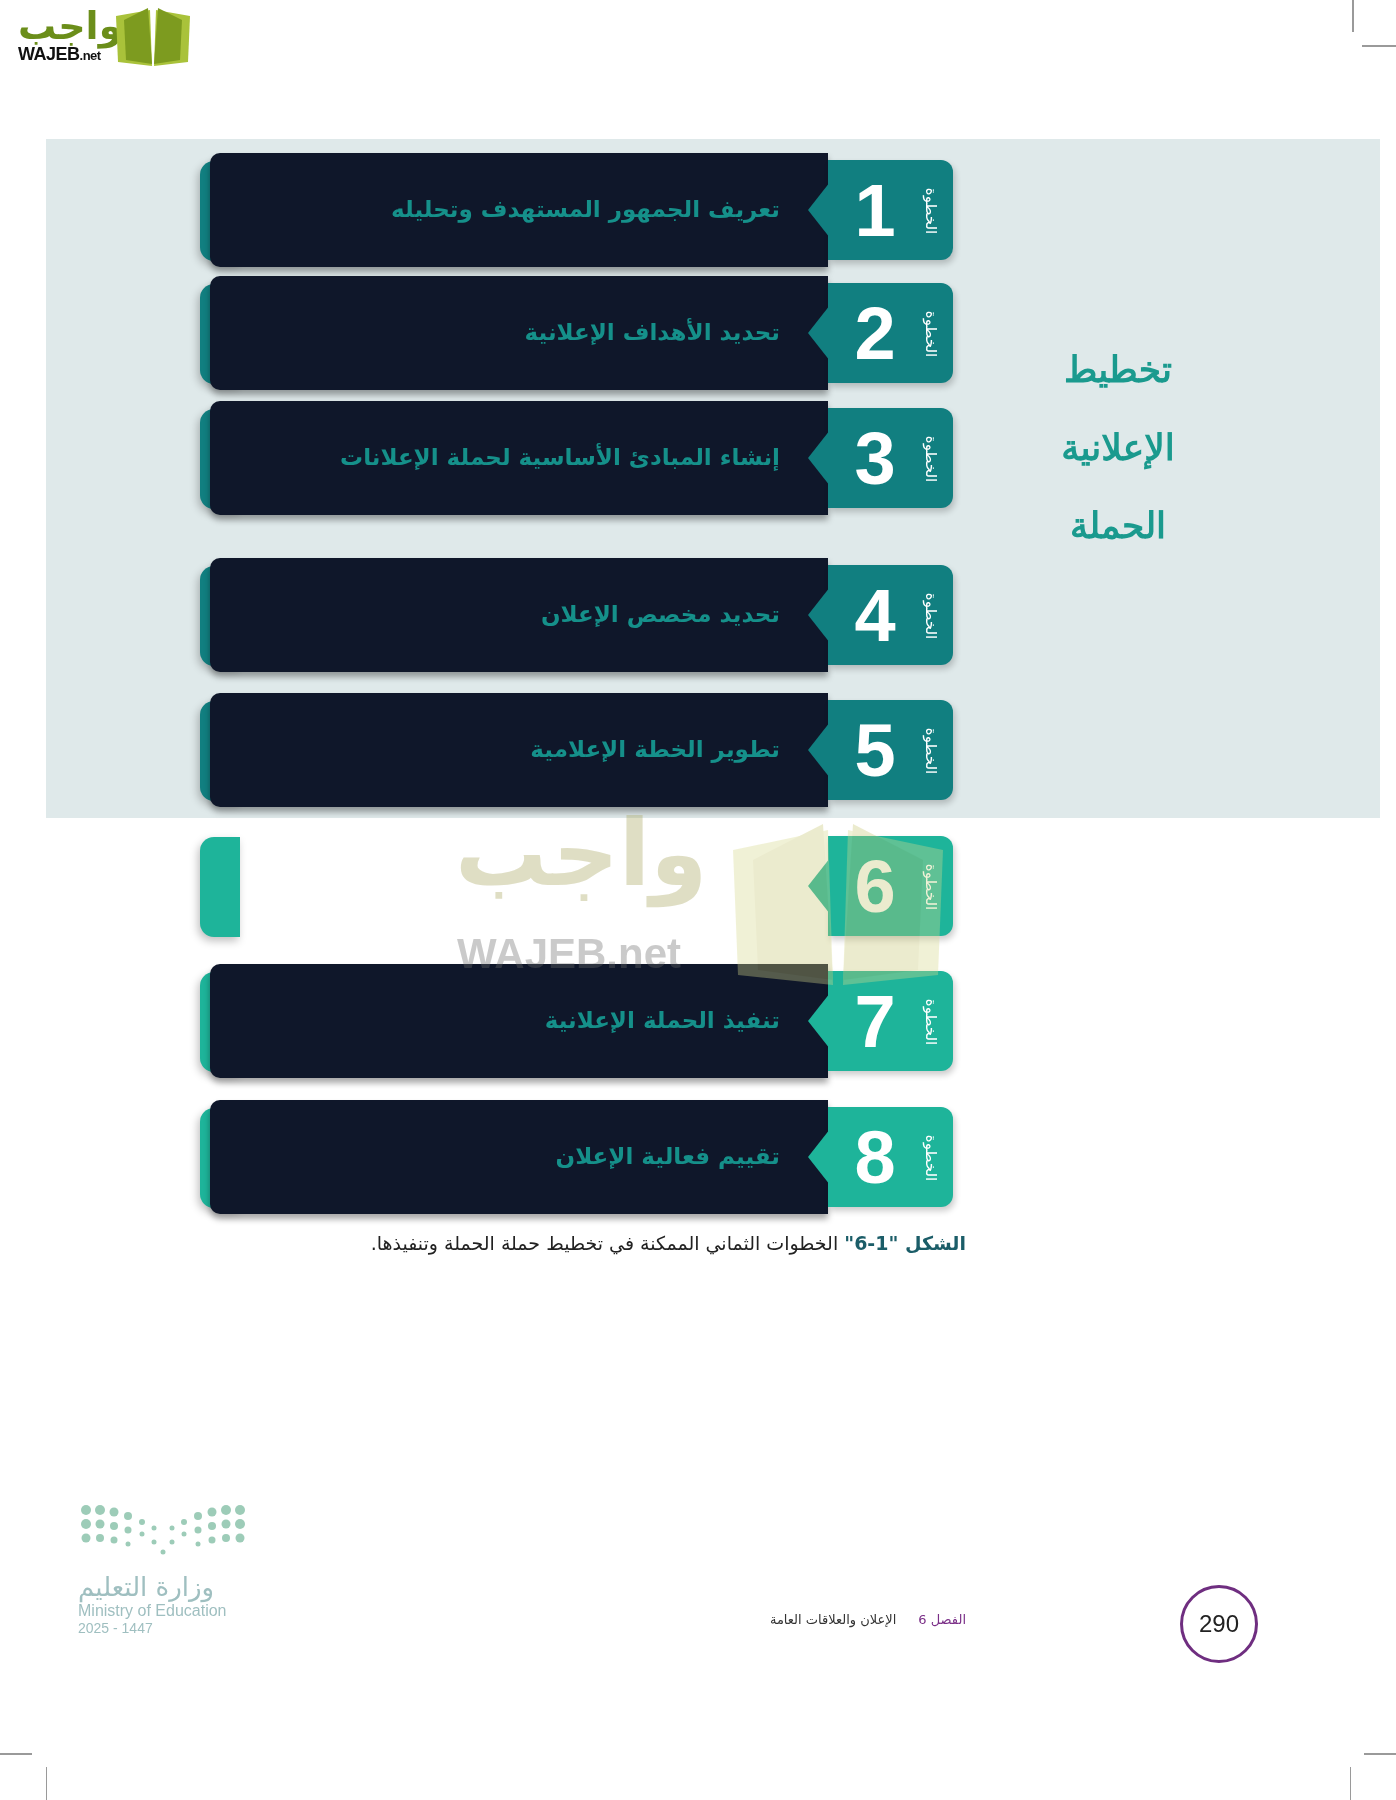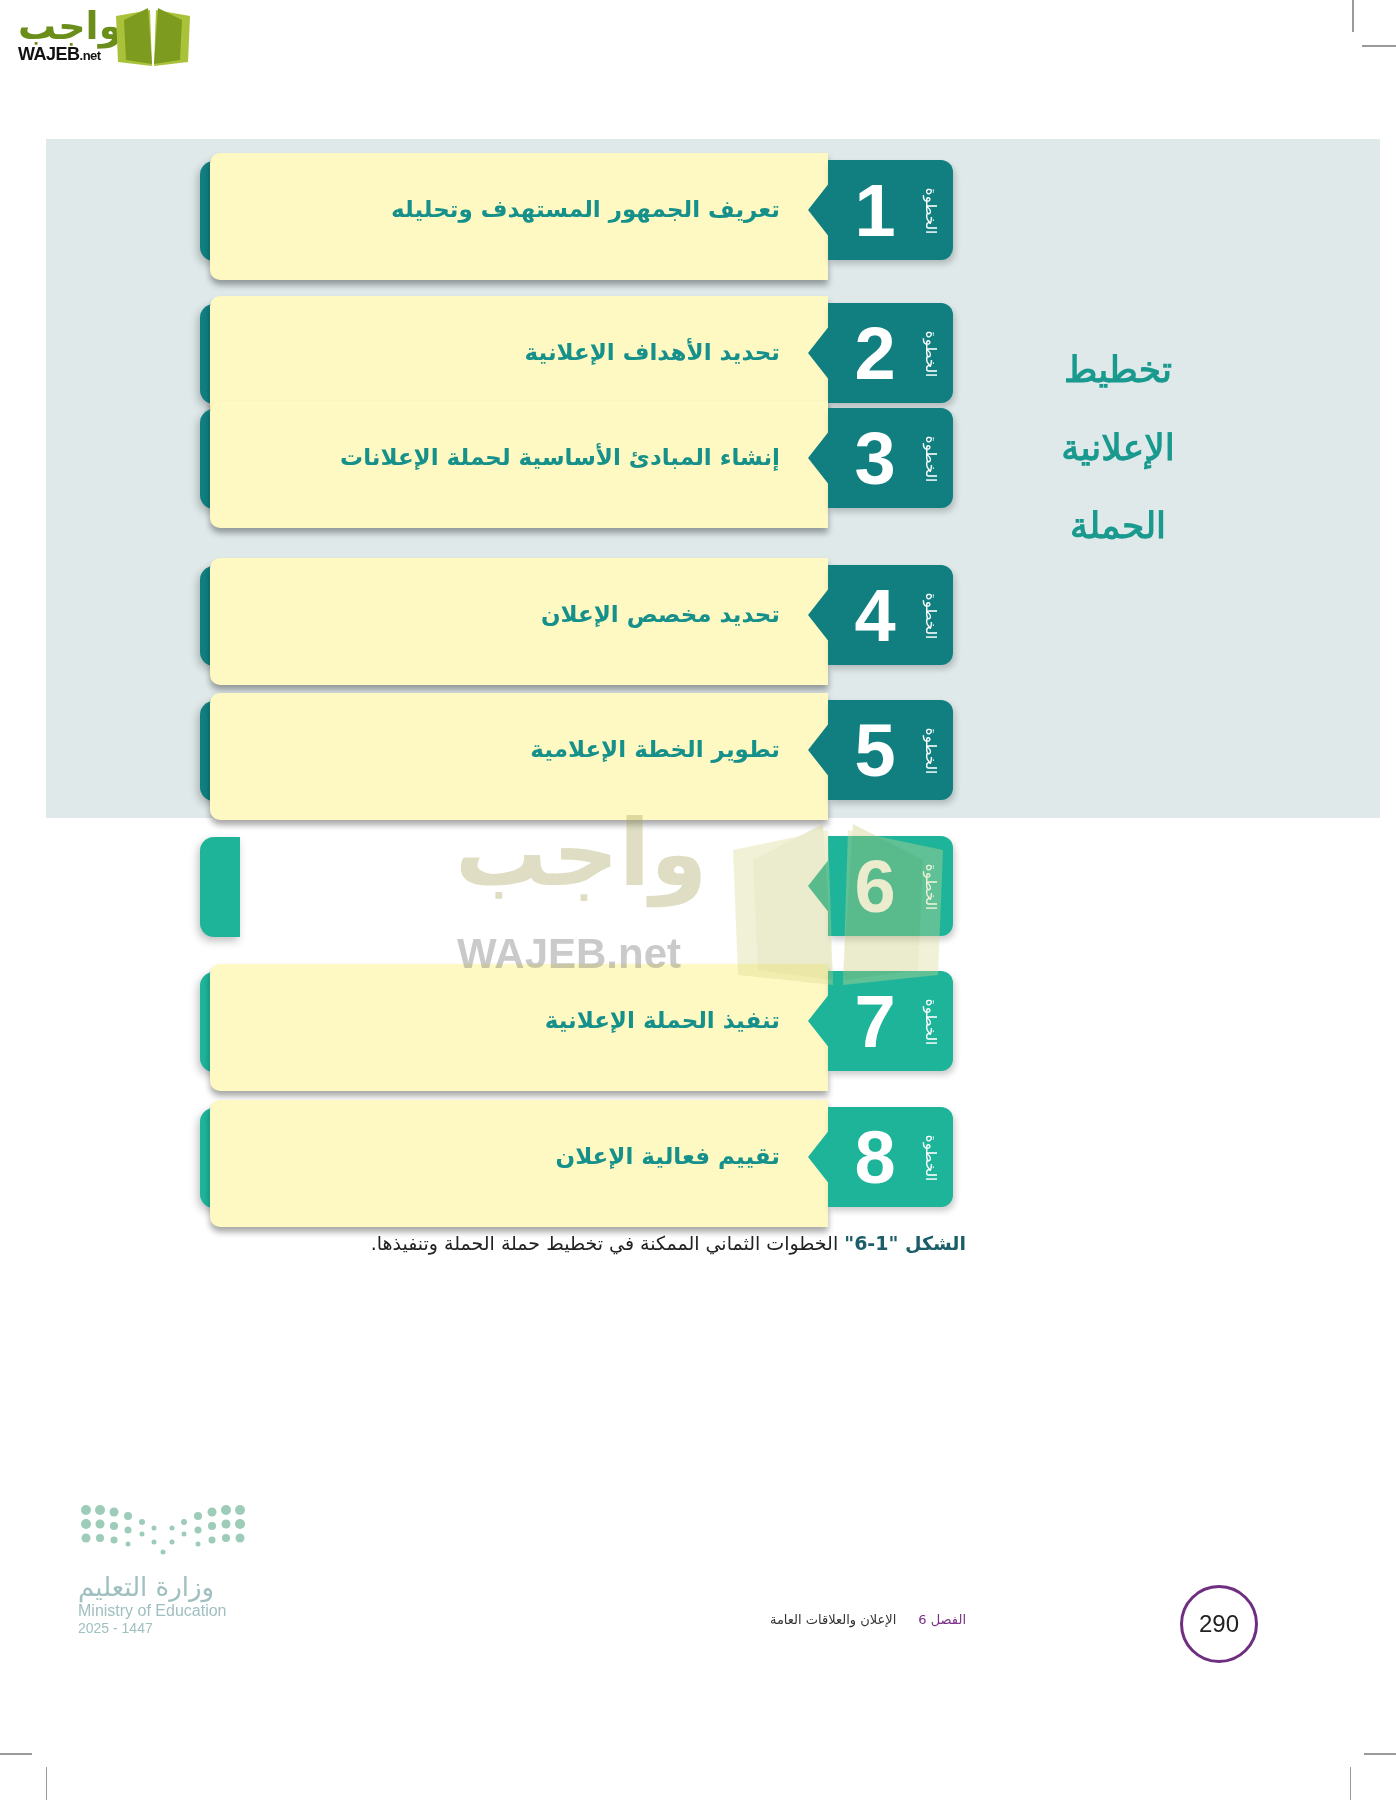--- a/index.html
+++ b/index.html
@@ -11,21 +11,21 @@
   .logo-en { position:absolute; left:10px; top:40px; font-family:"Liberation Sans", sans-serif; font-weight:bold; font-size:18px; color:#111; letter-spacing:-0.5px; }
   .logo-en small { font-size:13px; }
   .logo-book { position:absolute; left:104px; top:2px; }
   .panel { position:absolute; left:46px; top:139px; width:1334px; height:679px; background:#dfe9ea; }
   .title-col { position:absolute; left:1000px; top:330px; width:236px; text-align:center; direction:rtl;
                color:#1a9a8e; font-weight:bold; font-size:36px; font-family:"DejaVu Serif", serif; }
   .title-col div { height:78px; line-height:78px; }
   .step { position:absolute; left:200px; width:756px; height:116px; }
   .step .edge { position:absolute; left:0; top:8px; width:40px; height:100px; border-radius:14px 0 0 14px;
                 box-shadow:-2px 4px 8px rgba(0,0,0,0.25); }
-  .step .card { position:absolute; left:10px; top:0; width:618px; height:127px; background:#fef9c3;
+  .step .card { position:absolute; left:10px; top:0; width:618px; height:114px; background:#0f172a;
                 border-radius:10px 0 0 10px; box-shadow:0 5px 6px rgba(0,0,0,0.35); }
   .step .card span { position:absolute; right:48px; top:0; height:112px; line-height:112px; direction:rtl;
                      font-size:23px; font-weight:bold; color:#15908a; white-space:nowrap; }
   .step .tab { position:absolute; left:628px; top:7px; width:125px; height:100px; border-radius:0 12px 12px 0;
                box-shadow:2px 4px 6px rgba(0,0,0,0.2); }
   .step .notch { position:absolute; left:608px; top:29px; width:0; height:0;
                  border-top:28px solid transparent; border-bottom:28px solid transparent; border-right:22px solid; }
   .step .num { position:absolute; left:640px; top:8px; width:70px; height:100px; line-height:100px; text-align:center;
                color:#fff; font-family:"Liberation Sans", sans-serif; font-weight:bold; font-size:74px; }
   .step .vlabel { position:absolute; left:716px; top:8px; width:30px; height:100px; display:flex; align-items:center; justify-content:center; }
@@ -84,21 +84,21 @@
       <span>تعريف الجمهور المستهدف وتحليله</span>
     </div>
   <div class="tab"></div>
   <div class="notch"></div>
   <div class="num">1</div>
   <div class="vlabel">
       <span>الخطوة</span>
     </div>
 </div>
 
-<div class="step dark" style="top:296px;">
+<div class="step dark" style="top:276px;">
   <div class="edge"></div>
   <div class="card">
       <span>تحديد الأهداف الإعلانية</span>
     </div>
   <div class="tab"></div>
   <div class="notch"></div>
   <div class="num">2</div>
   <div class="vlabel">
       <span>الخطوة</span>
     </div>

